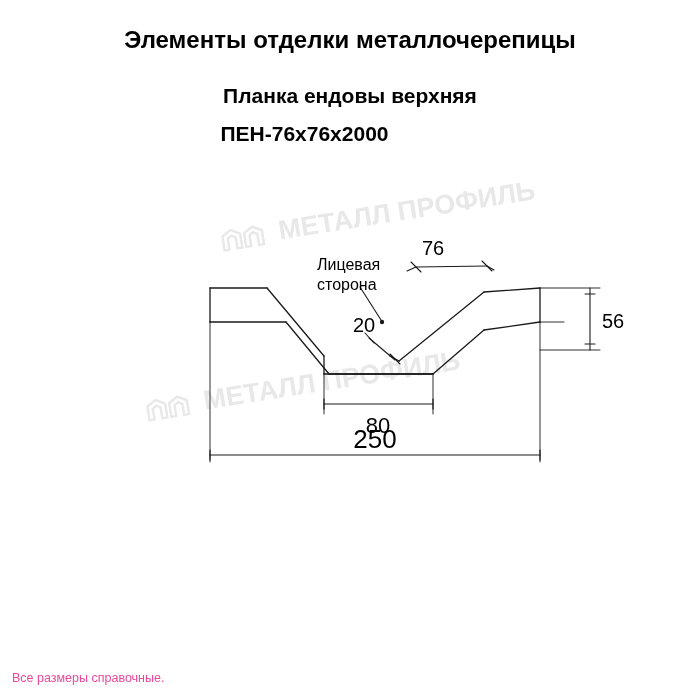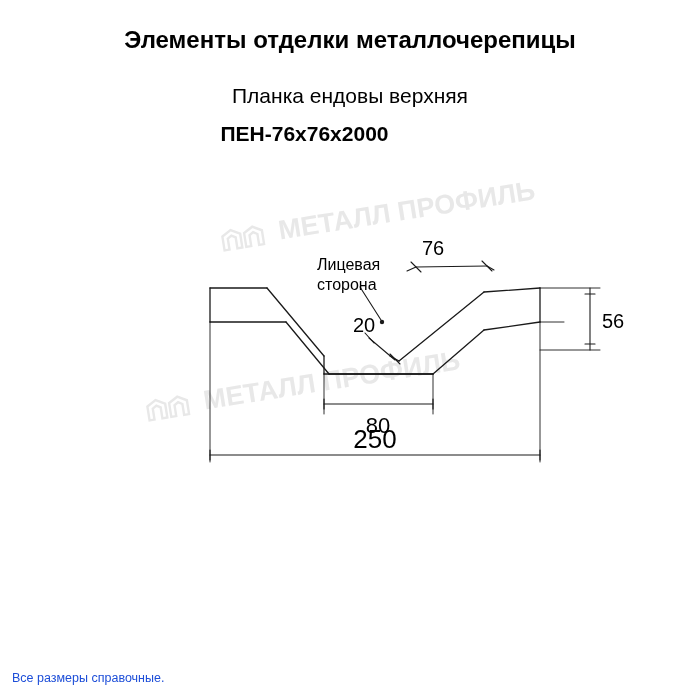--- a/index.html
+++ b/index.html
@@ -31,21 +31,21 @@
     font-weight: bold;
     letter-spacing: 0px;
   }
   .title-sub {
     position: absolute;
     top: 84px;
     left: 0;
     width: 700px;
     text-align: center;
     font-size: 21px;
-    font-weight: normal;
+    font-weight: bold;
   }
   .title-code {
     position: absolute;
     top: 122px;
     left: 0;
     width: 609px;
     text-align: center;
     font-size: 21px;
     font-weight: bold;
   }
@@ -64,21 +64,21 @@
     width: 700px;
     height: 330px;
     pointer-events: none;
   }
   .footer {
     position: absolute;
     left: 12px;
     bottom: 12px;
     font-size: 12.5px;
     line-height: 1.55;
-    color: #1d4ed8;
+    color: #ec4899;
   }
   .footer div {
     white-space: nowrap;
   }
   svg { display: block; }
   .wm {
     position: absolute;
     color: #e8e8e8;
     font-weight: bold;
     font-size: 27px;

